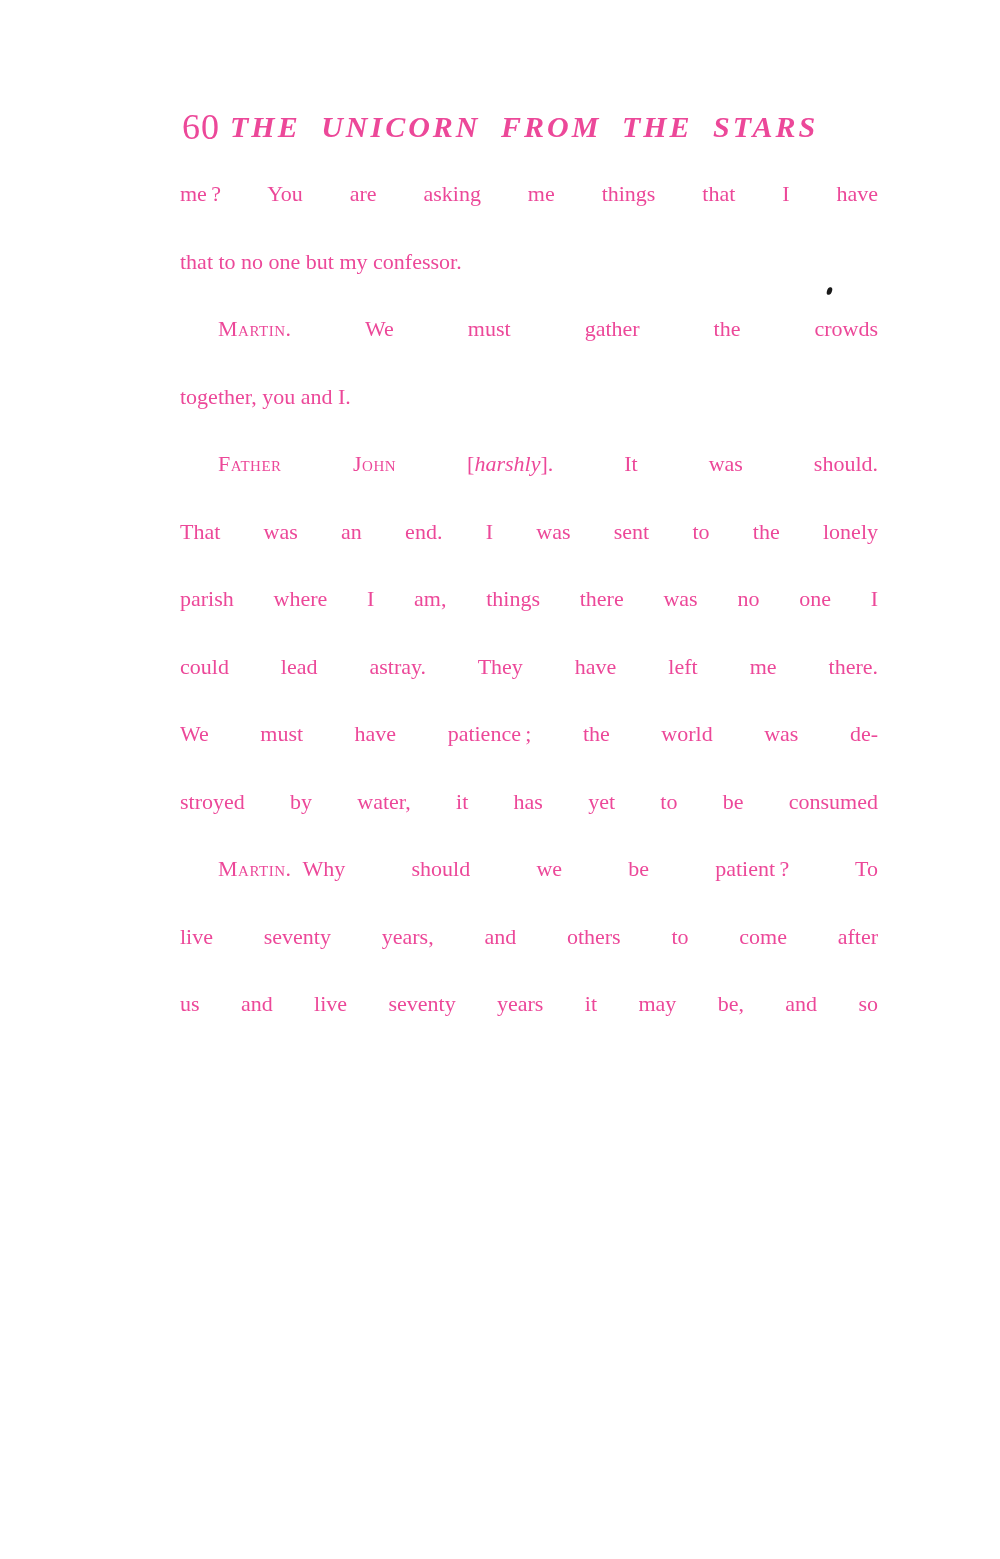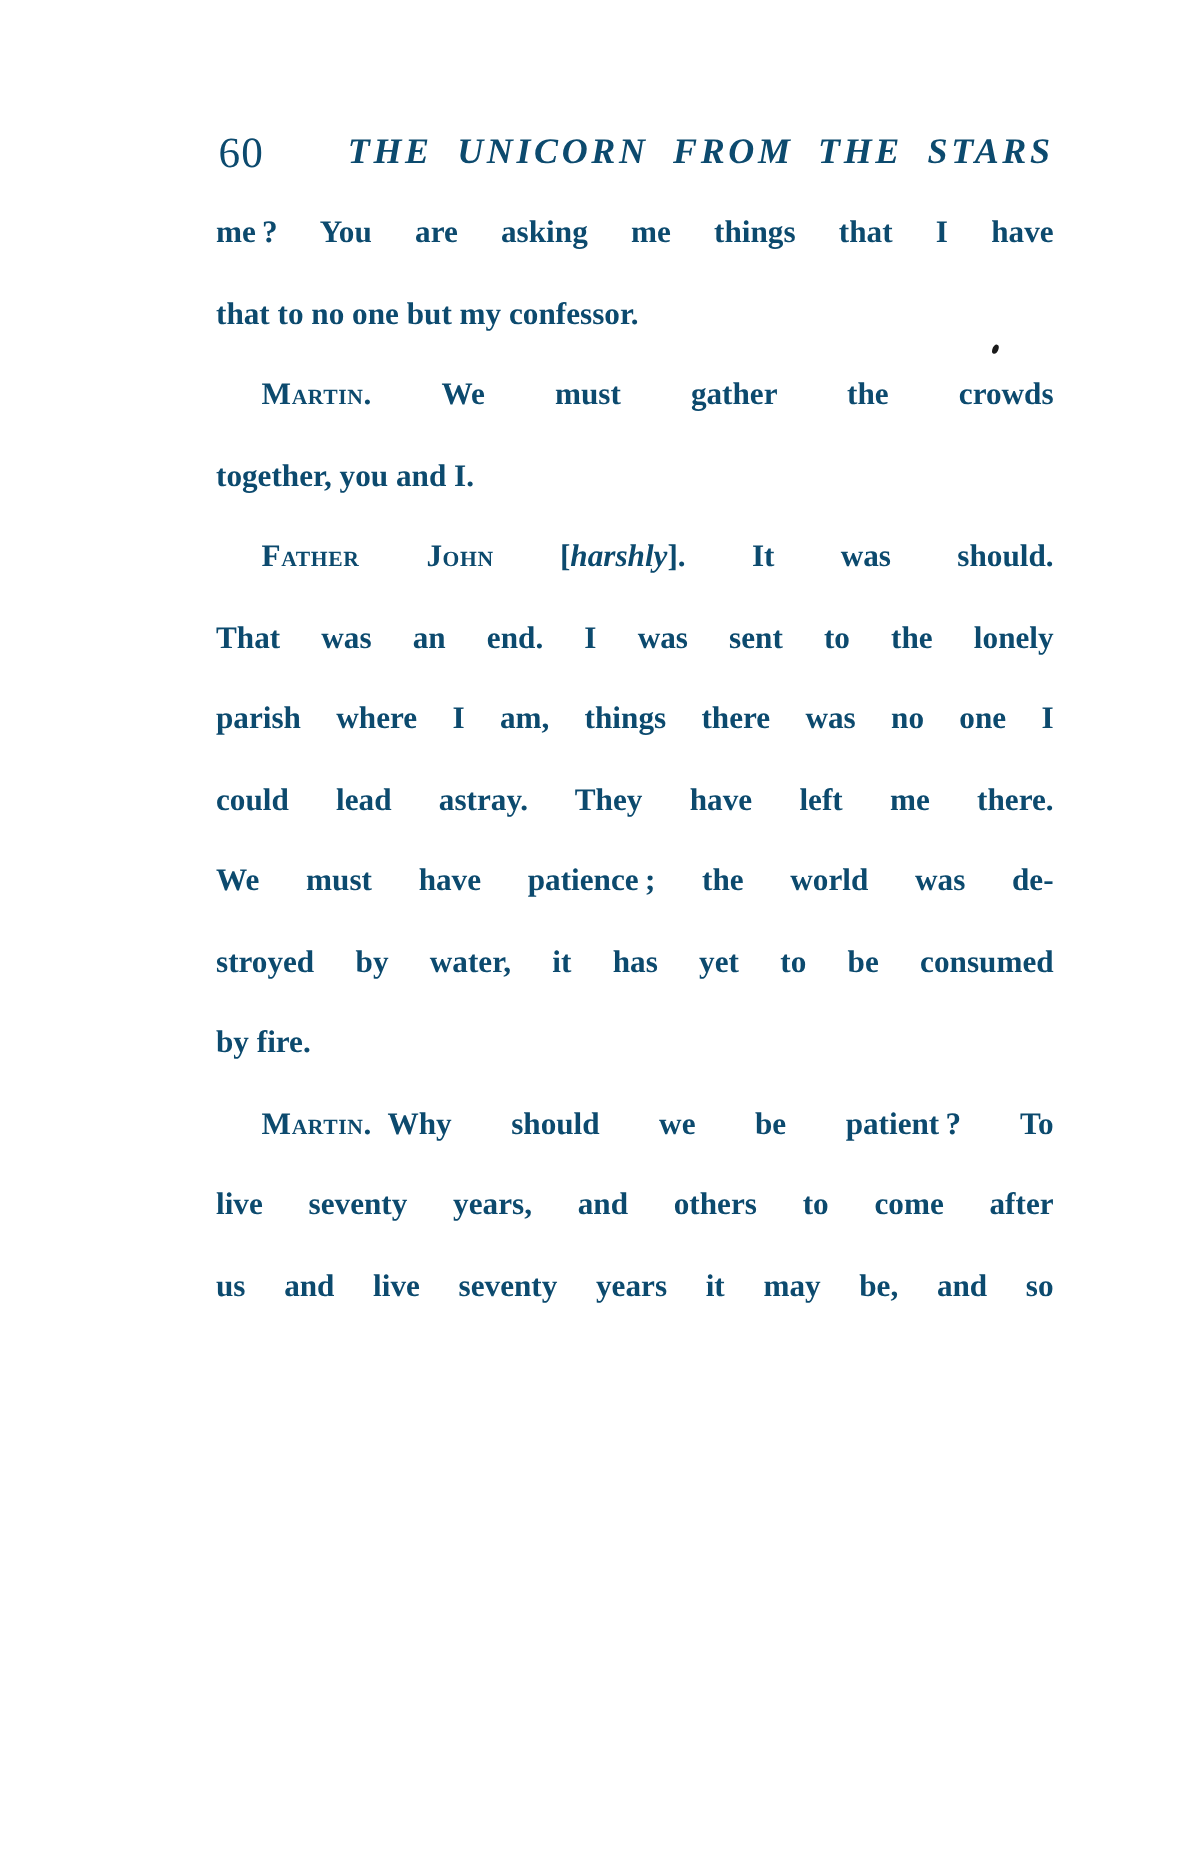--- a/index.html
+++ b/index.html
@@ -7,21 +7,21 @@
     padding: 0;
     background: #ffffff;
   }
   #page {
     position: relative;
     width: 1000px;
     height: 1512px;
     background: #ffffff;
     overflow: hidden;
     font-family: "Liberation Serif", "DejaVu Serif", serif;
-    color: #0c4a6e;
+    color: #ec4899;
   }
   
   #running-head {
     position: absolute;
     top: 104px;
     left: 180px;
     width: 698px;
     height: 44px;
   }
   #page-number {
@@ -30,41 +30,40 @@
     top: 2px;
     font-size: 36px;
     letter-spacing: 1px;
     font-weight: 400;
   }
   #running-title {
     position: absolute;
     left: 50px;
     right: 0;
     top: 6px;
-    text-align: right;
+    text-align: left;
     font-style: italic;
     font-weight: 700;
     font-size: 30px;
     letter-spacing: 3px;
     word-spacing: 10px;
     white-space: nowrap;
   }
   
   #text-block {
     position: absolute;
     top: 160px;
     left: 180px;
     width: 698px;
   }
   .line {
     line-height: 67.5px;
-    font-size: 26px;
+    font-size: 22px;
     white-space: normal;
     text-align: left;
-    font-weight: bold;
   }
   .line.justified {
     text-align: justify;
     text-align-last: justify;
   }
   .line.indent {
     text-indent: 38px;
   }
   .run-sc {
     font-variant: small-caps;
@@ -99,21 +98,20 @@
       <div class="line justified"><span class="run-n">me ?  You are asking me things that I have</span></div>
       <div class="line"><span class="run-n">that to no one but my confessor.</span></div>
       <div class="line justified indent"><span class="run-sc">Martin.</span><span class="run-n"> We must gather the crowds</span></div>
       <div class="line"><span class="run-n">together, you and I.</span></div>
       <div class="line justified indent"><span class="run-sc">Father John</span><span class="run-n"> [</span><span class="run-i">harshly</span><span class="run-n">]. It was should.</span></div>
       <div class="line justified"><span class="run-n">That was an end. I was sent to the lonely</span></div>
       <div class="line justified"><span class="run-n">parish where I am, things there was no one I</span></div>
       <div class="line justified"><span class="run-n">could lead astray. They have left me there.</span></div>
       <div class="line justified"><span class="run-n">We must have patience ; the world was de-</span></div>
       <div class="line justified"><span class="run-n">stroyed by water, it has yet to be consumed</span></div>
-      <div class="line"><span class="run-n">by fire.</span></div>
       <div class="line justified indent"><span class="run-sc">Martin.</span><span class="run-n"> Why should we be patient ?  To</span></div>
       <div class="line justified"><span class="run-n">live seventy years, and others to come after</span></div>
       <div class="line justified"><span class="run-n">us and live seventy years it may be, and so</span></div>
     </div>
 
   <div id="ink-speck"></div>
 
 </div>
 
 </body></html>

